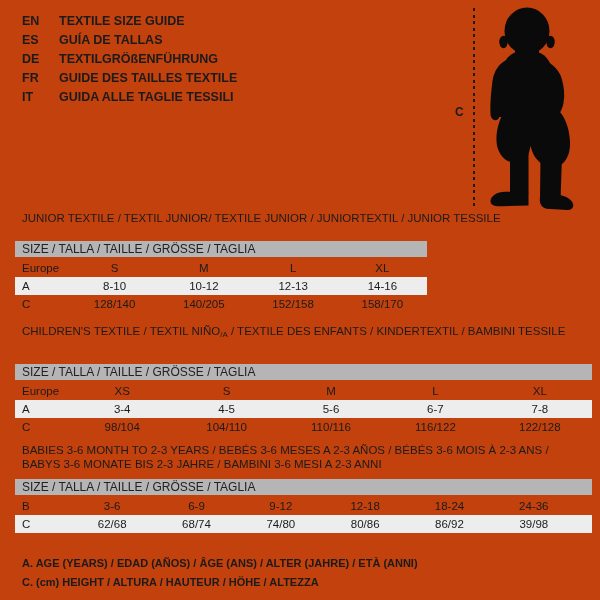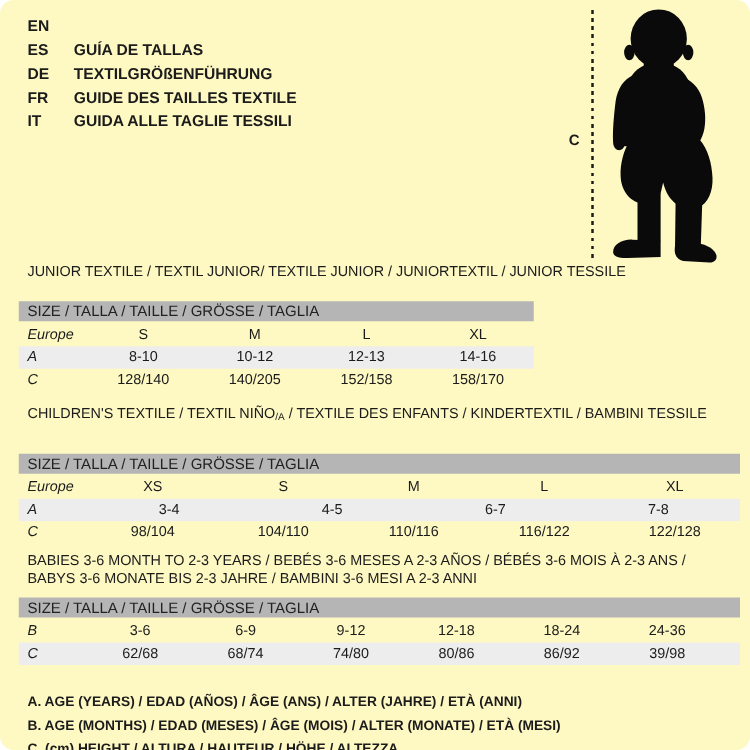--- a/index.html
+++ b/index.html
@@ -1,17 +1,17 @@
 <!DOCTYPE html>
 <html style="--band: #b5b5b5; --stripe: #ededed; --silhouette: #0a0a0a; --text: #1b1b1b;"><head>
 <meta charset="utf-8">
 <style>
   html,body{margin:0;padding:0;background:#fff;}
-  .page{position:relative;width:600px;height:600px;background:#fef9c3;overflow:hidden;
-        font-family:"Liberation Sans",sans-serif;color:#1b1b1b;border-radius:11px;}
+  .page{position:relative;width:600px;height:600px;background:#c2410c;overflow:hidden;
+        font-family:"Liberation Sans",sans-serif;color:#1b1b1b;}
 
   
   .lang-list{position:absolute;left:22px;top:12px;}
   .lang-row{display:flex;height:19px;line-height:19px;font-weight:bold;font-size:12.5px;}
   .lang-code{width:37px;}
 
   
   .figure{position:absolute;left:452px;top:4px;width:142px;height:212px;}
   .dash{position:absolute;left:21px;top:4px;width:2px;height:201px;
         background:repeating-linear-gradient(to bottom,#1c1c1c 0 3px,transparent 3px 6.5px);}
@@ -23,38 +23,39 @@
   .ttitle{font-weight:normal;font-size:11.5px;line-height:14px;padding-left:7px;}
   .sec1 .ttitle{margin-bottom:16px;}
   .sec2{margin-top:11px;}
   .sec2 .ttitle{margin-bottom:22px;}
   .sec3{margin-top:7px;}
   .sec3 .ttitle2{margin-bottom:8px;}
   .band{background:var(--band,#b5b5b5);height:16px;line-height:16px;font-size:12px;
         padding-left:7px;color:#222;margin-bottom:2px;}
   .trow{display:flex;height:18px;line-height:18px;font-size:11.5px;}
   .trow.stripe{background:var(--stripe,#ededed);}
-  .tlabel{width:55px;padding-left:7px;box-sizing:border-box;font-style:italic;}
+  .tlabel{width:55px;padding-left:7px;box-sizing:border-box;}
   .tcell{flex:1;text-align:center;}
   .t1{width:412px;}
   .t2,.t3{width:577px;}
   .t3 .trow{padding-right:16px;box-sizing:border-box;}
   .subsmall{font-size:8px;vertical-align:-2px;}
 
   .notes{margin-top:21px;padding-left:7px;}
   .note-line{font-weight:bold;font-size:11px;line-height:18.5px;}
 </style>
 </head>
 <body>
 
 <div class="page">
 
   <div class="lang-list">
     <div class="lang-row">
       <span class="lang-code">EN</span>
+      <span class="lang-label">TEXTILE SIZE GUIDE</span>
     </div>
     <div class="lang-row">
       <span class="lang-code">ES</span>
       <span class="lang-label">GUÍA DE TALLAS</span>
     </div>
     <div class="lang-row">
       <span class="lang-code">DE</span>
       <span class="lang-label">TEXTILGRÖßENFÜHRUNG</span>
     </div>
     <div class="lang-row">
@@ -127,20 +128,21 @@
           <span class="tcell">XS</span>
           <span class="tcell">S</span>
           <span class="tcell">M</span>
           <span class="tcell">L</span>
           <span class="tcell">XL</span>
         </div>
         <div class="trow stripe">
           <span class="tlabel">A</span>
           <span class="tcell">3-4</span>
           <span class="tcell">4-5</span>
+          <span class="tcell">5-6</span>
           <span class="tcell">6-7</span>
           <span class="tcell">7-8</span>
         </div>
         <div class="trow">
           <span class="tlabel">C</span>
           <span class="tcell">98/104</span>
           <span class="tcell">104/110</span>
           <span class="tcell">110/116</span>
           <span class="tcell">116/122</span>
           <span class="tcell">122/128</span>
@@ -169,18 +171,17 @@
           <span class="tcell">74/80</span>
           <span class="tcell">80/86</span>
           <span class="tcell">86/92</span>
           <span class="tcell">39/98</span>
         </div>
       </div>
     </div>
 
     <div class="notes">
       <div class="note-line">A. AGE (YEARS) / EDAD (AÑOS) / ÂGE (ANS) / ALTER (JAHRE) / ETÀ (ANNI)</div>
-      <div class="note-line">B. AGE (MONTHS) / EDAD (MESES) / ÂGE (MOIS) / ALTER (MONATE) / ETÀ (MESI)</div>
       <div class="note-line">C. (cm) HEIGHT / ALTURA / HAUTEUR / HÖHE / ALTEZZA</div>
     </div>
 
   </div>
 </div>
 
 </body></html>

